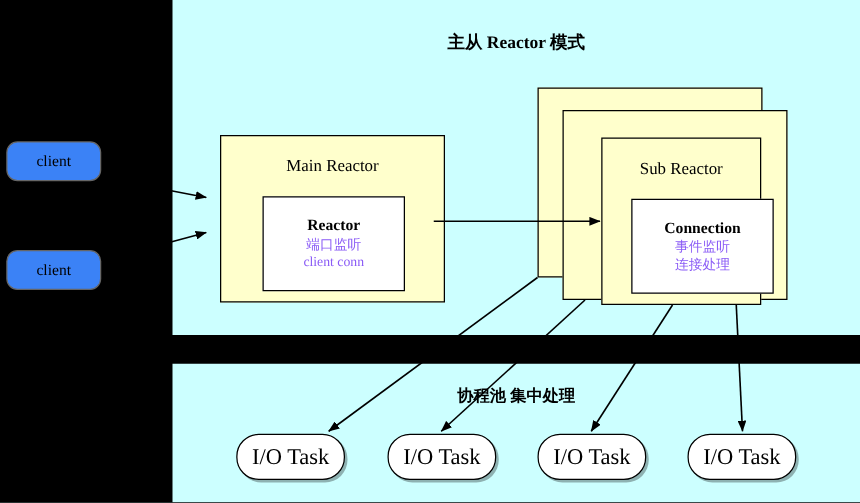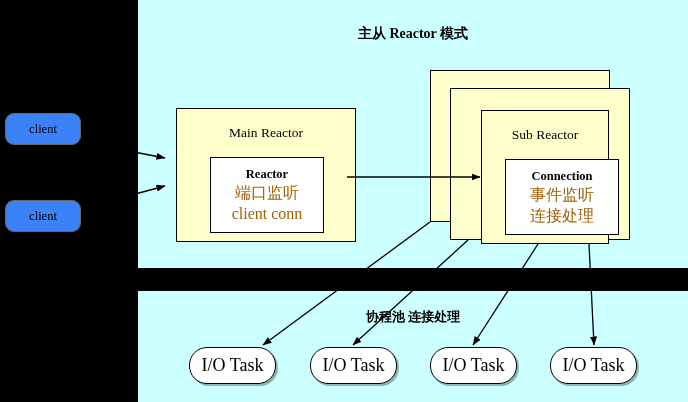--- a/index.html
+++ b/index.html
@@ -104,22 +104,22 @@
     top: 48px;
     width: 114px;
     height: 76px;
   }
   .inner-title {
     font-size: 12.5px;
     font-weight: bold;
     color: #000000;
   }
   .inner-line {
-    font-size: 16px;
-    color: #a16207;
+    font-size: 11px;
+    color: #8b5cf6;
   }
 
   #sub-reactor-back2 {
     left: 430px;
     top: 70px;
     width: 180px;
     height: 152px;
   }
   #sub-reactor-back1 {
     left: 450px;
@@ -199,21 +199,21 @@
 
   <div class="reactor-box" id="sub-reactor-front">
     <div class="reactor-title">Sub Reactor</div>
     <div class="inner-box" id="connection-box">
       <div class="inner-title">Connection</div>
       <div class="inner-line">事件监听</div>
       <div class="inner-line">连接处理</div>
     </div>
   </div>
 
-  <div id="pool-title">协程池 连接处理</div>
+  <div id="pool-title">协程池 集中处理</div>
 
   <div class="iotask" id="iotask-1">I/O Task</div>
   <div class="iotask" id="iotask-2">I/O Task</div>
   <div class="iotask" id="iotask-3">I/O Task</div>
   <div class="iotask" id="iotask-4">I/O Task</div>
 
   <svg id="svg-layer" viewBox="0 0 688 402">
     <defs>
       <marker id="arrowhead" markerWidth="9" markerHeight="7" refX="8.5" refY="3.5" orient="auto" markerUnits="userSpaceOnUse">
         <polygon points="0 0, 9 3.5, 0 7" fill="#000000"></polygon>

